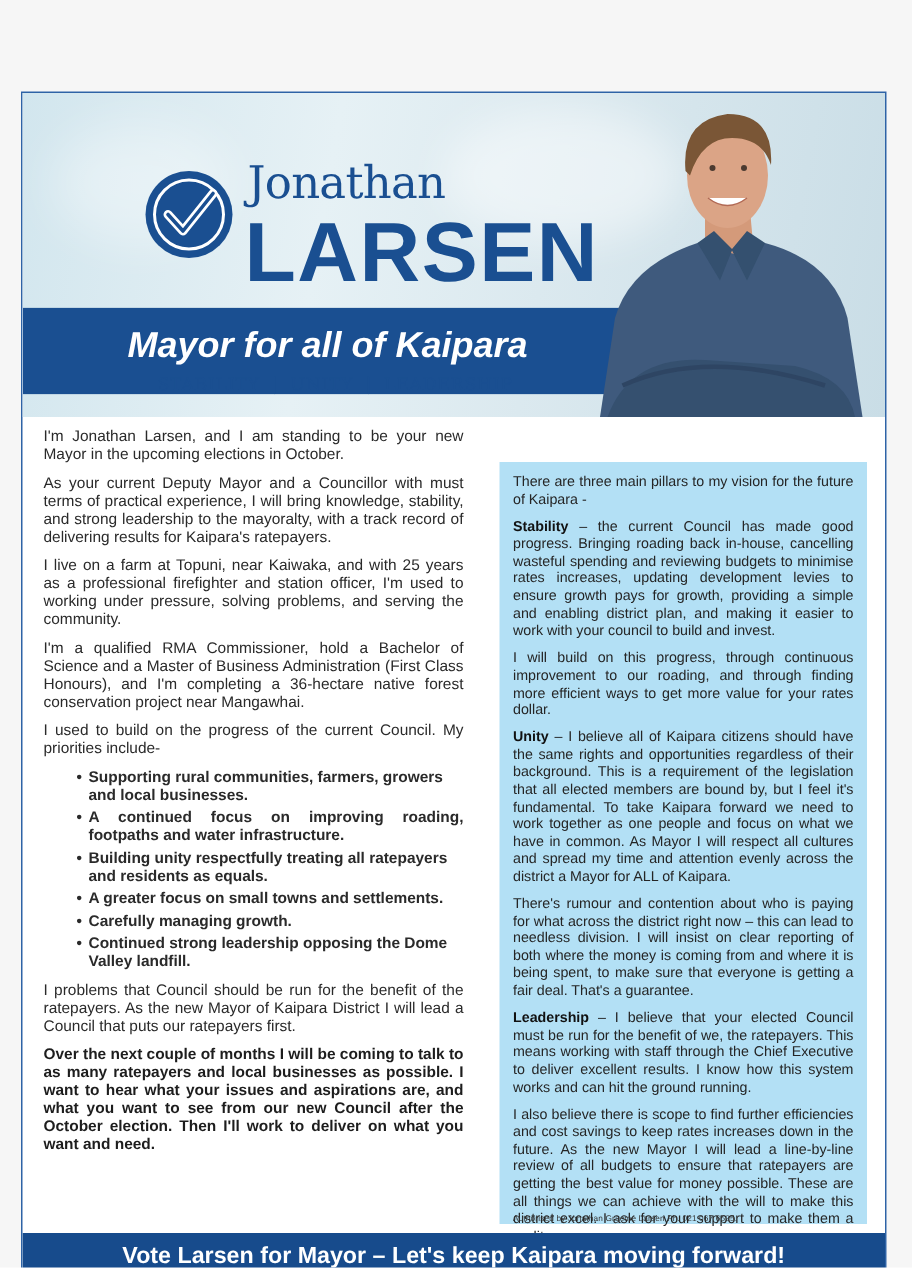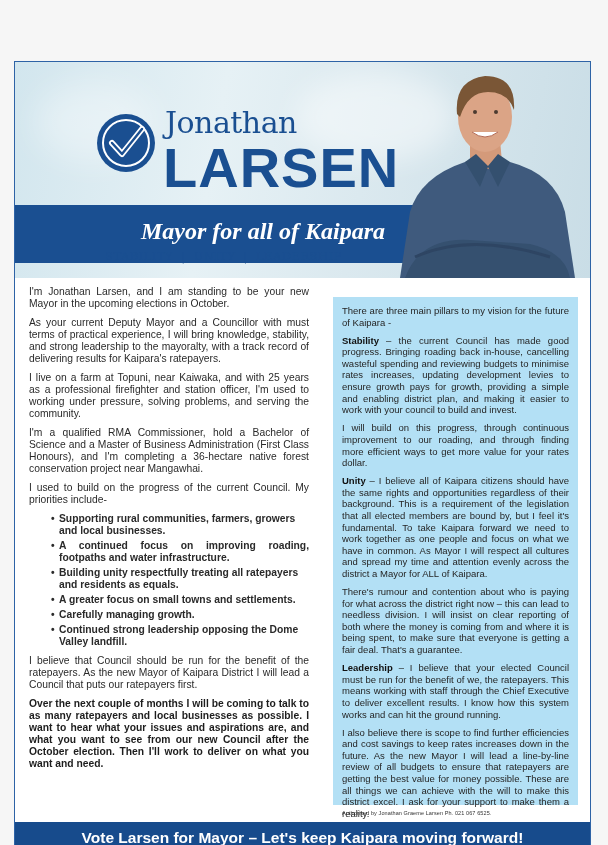--- a/index.html
+++ b/index.html
@@ -34,22 +34,22 @@
     position: absolute; left: 148px; top: 78px;
     font-family: Liberation Sans, sans-serif;
     font-weight: bold; font-size: 56px; color: #1a4f91; letter-spacing: 1px; line-height: 1;
   }
   .tagline-band {
     position: absolute; left: 0; top: 143px; width: 430px; height: 58px;
     background: #1a4f91;
     clip-path: polygon(0 0, 100% 0, 94% 100%, 0 100%);
   }
   .tagline {
-    position: absolute; left: 70px; top: 152px; width: 300px; text-align: right;
-    font-family: Liberation Serif, serif; font-style: italic; font-weight: bold;
+    position: absolute; left: 70px; top: 152px; width: 300px; text-align: left;
+    font-family: Liberation Sans, sans-serif; font-style: italic; font-weight: bold;
     font-size: 24px; color: #ffffff; line-height: 34px;
   }
   .pillars {
     position: absolute; left: 90px; top: 187px;
     font-family: "DejaVu Serif", "Liberation Serif", serif;
     font-size: 11.5px; color: #1a4f91; letter-spacing: 0.5px; text-align: center;
   }
   .pillars span.sep { margin: 0 8px; color:#1a4f91; }
   .photo { position: absolute; left: 365px; top: 0; width: 200px; height: 216px; }
 
@@ -58,21 +58,21 @@
     position: absolute; left: 14px; top: 224px; width: 280px;
     font-size: 10.3px; line-height: 12px; color: #2a2a2a; text-align: justify;
   }
   .col-left p { margin: 0 0 7px 0; }
   .col-left ul { margin: 0 0 7px 0; padding-left: 30px; list-style: none; font-weight: bold; }
   .col-left li { position: relative; margin-bottom: 3px; text-align: left; }
   .col-left li::before { content: "\2022"; position: absolute; left: -8px; top: 0; }
   .col-left p.bold { font-weight: bold; color: #1d1d1d; }
 
   .col-right {
-    position: absolute; left: 318px; top: 235px; width: 245px; height: 508px;
+    position: absolute; left: 318px; top: 246px; width: 245px; height: 508px;
     background: #b3e0f5; box-sizing: border-box; padding: 8px 9px 0 9px;
     font-size: 9.5px; line-height: 11.6px; color: #252525; text-align: justify;
   }
   .col-right p { margin: 0 0 6.5px 0; }
   .col-right b { color: #111; }
   .authorised {
     position: absolute; left: 327px; top: 748px;
     font-size: 5.5px; color: #333; letter-spacing: 0.1px;
   }
   
@@ -142,21 +142,21 @@
     <p>I'm a qualified RMA Commissioner, hold a Bachelor of Science and a Master of Business Administration (First Class Honours), and I'm completing a 36-hectare native forest conservation project near Mangawhai.</p>
     <p>I used to build on the progress of the current Council. My priorities include-</p>
     <ul>
       <li>Supporting rural communities, farmers, growers and local businesses.</li>
       <li style="text-align:justify;">A continued focus on improving roading, footpaths and water infrastructure.</li>
       <li>Building unity respectfully treating all ratepayers and residents as equals.</li>
       <li>A greater focus on small towns and settlements.</li>
       <li>Carefully managing growth.</li>
       <li>Continued strong leadership opposing the Dome Valley landfill.</li>
     </ul>
-    <p>I believe that Council should be run for the benefit of the ratepayers. As the new Mayor of Kaipara District I will lead a Council that puts our ratepayers first.</p>
+    <p>I problems that Council should be run for the benefit of the ratepayers. As the new Mayor of Kaipara District I will lead a Council that puts our ratepayers first.</p>
     <p class="bold">Over the next couple of months I will be coming to talk to as many ratepayers and local businesses as possible. I want to hear what your issues and aspirations are, and what you want to see from our new Council after the October election. Then I'll work to deliver on what you want and need.</p>
   </div>
 
   <div class="col-right">
     <p>There are three main pillars to my vision for the future of Kaipara -</p>
     <p><b>Stability</b><span> – the current Council has made good progress. Bringing roading back in-house, cancelling wasteful spending and reviewing budgets to minimise rates increases, updating development levies to ensure growth pays for growth, providing a simple and enabling district plan, and making it easier to work with your council to build and invest.</span></p>
     <p>I will build on this progress, through continuous improvement to our roading, and through finding more efficient ways to get more value for your rates dollar.</p>
     <p><b>Unity</b><span> – I believe all of Kaipara citizens should have the same rights and opportunities regardless of their background. This is a requirement of the legislation that all elected members are bound by, but I feel it's fundamental. To take Kaipara forward we need to work together as one people and focus on what we have in common. As Mayor I will respect all cultures and spread my time and attention evenly across the district a Mayor for ALL of Kaipara.</span></p>
     <p>There's rumour and contention about who is paying for what across the district right now – this can lead to needless division. I will insist on clear reporting of both where the money is coming from and where it is being spent, to make sure that everyone is getting a fair deal. That's a guarantee.</p>
     <p><b>Leadership</b><span> – I believe that your elected Council must be run for the benefit of we, the ratepayers. This means working with staff through the Chief Executive to deliver excellent results. I know how this system works and can hit the ground running.</span></p>

